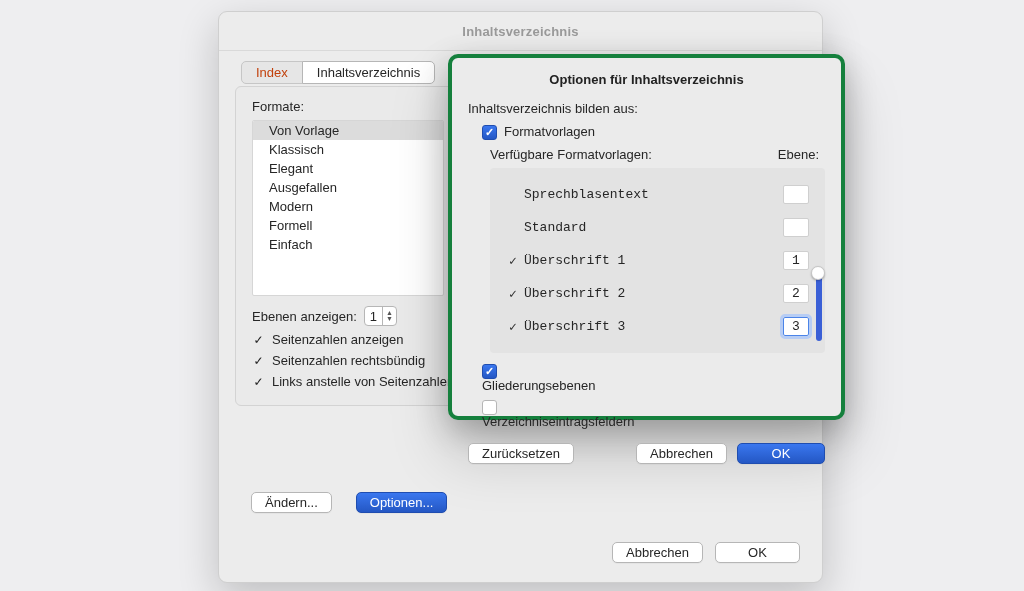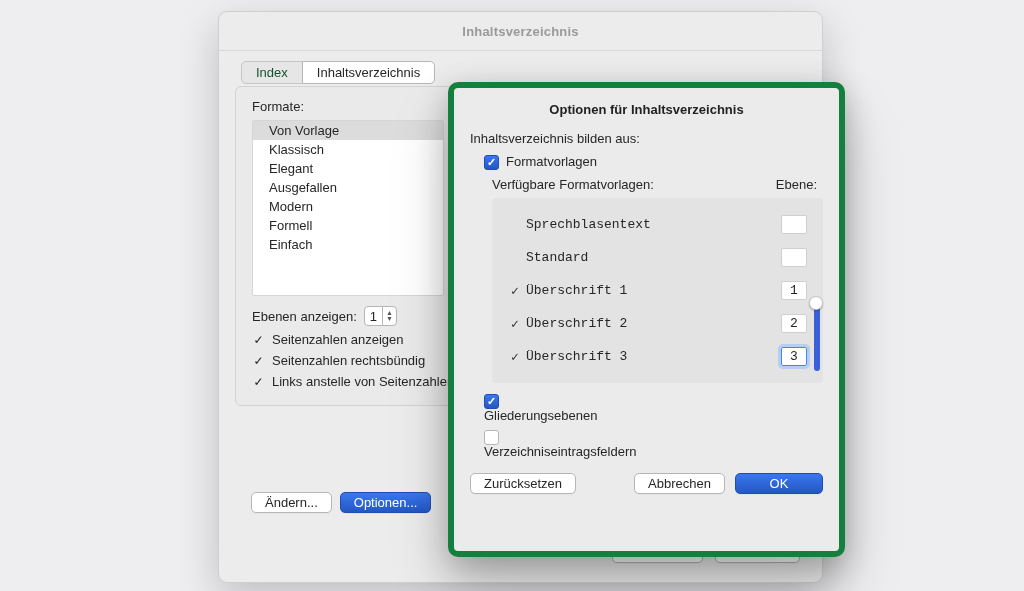--- a/index.html
+++ b/index.html
@@ -57,21 +57,21 @@
 
   .tabbar { display: flex; gap: 0; margin-bottom: 4px; margin-left:6px;}
   .tab {
     padding: 3px 14px;
     border: 1px solid var(--border-dark);
     border-radius: 5px;
     background: var(--btn-bg);
     font-size: 13px;
     margin-right: -1px;
   }
-  .tab.inactive { background: #e6e6e6; color: #14532d; border-color:#c6c6c6;}
+  .tab.inactive { background: #e6e6e6; color: #c2410c; border-color:#c6c6c6;}
   .tab-first { border-top-right-radius:0;border-bottom-right-radius:0;}
   .tab-last  { border-top-left-radius:0;border-bottom-left-radius:0;}
 
   .panel {
     border: 1px solid #d3d3d3;
     border-radius: 6px;
     background: #eaeaea;
     padding: 12px 16px 16px 16px;
     margin-top: -2px;
   }
@@ -112,21 +112,21 @@
     display:flex;flex-direction:column;align-items:center;justify-content:center;
     font-size:7px;line-height:6px;color:#555;
   }
 
   .opts { margin-top:6px; display:flex; flex-direction:column; gap:6px;}
 
   .btnrow-back{
     position:absolute;
     left: 32px;
     top: 441px;
-    display:flex; gap:8px;
+    display:flex; gap:24px;
   }
 
   .btn {
     background: var(--btn-bg);
     border: 1px solid var(--border-dark);
     border-radius: 5px;
     padding: 2px 13px;
     font-size: 13px;
     color: var(--txt);
     min-width: 60px;
@@ -146,27 +146,26 @@
     bottom:19px;
     display:flex;
     gap:12px;
   }
   .footer .btn{ min-width:85px; }
 
   
   .sheet{
     position:absolute;
     left: 448px; top: 54px;
-    width: 397px; height: 475px;
+    width: 397px; height: 366px;
     background: var(--bg-sheet);
-    border: 6px solid #15803d;
+    border: 4px solid #15803d;
     border-radius: 10px;
     box-shadow: 0 10px 32px rgba(0,0,0,0.24), 0 34px 60px rgba(0,0,0,.18);
     padding: 14px 16px 14px 16px;
-    margin-top: 28px;
   }
   .sheet-title{
     text-align:center;
     font-weight:700;
     font-size:13px;
     margin-bottom:14px;
     color:#222;
   }
 
   .cb {

